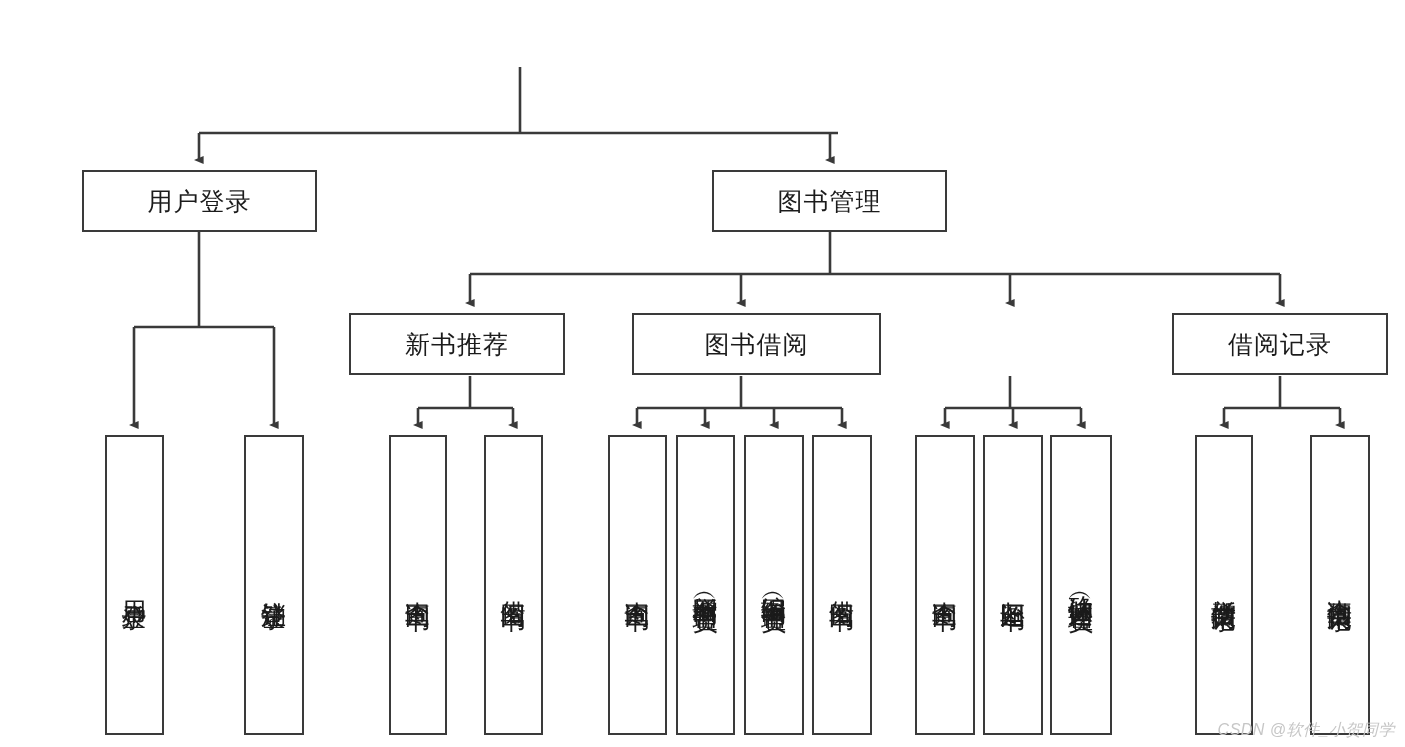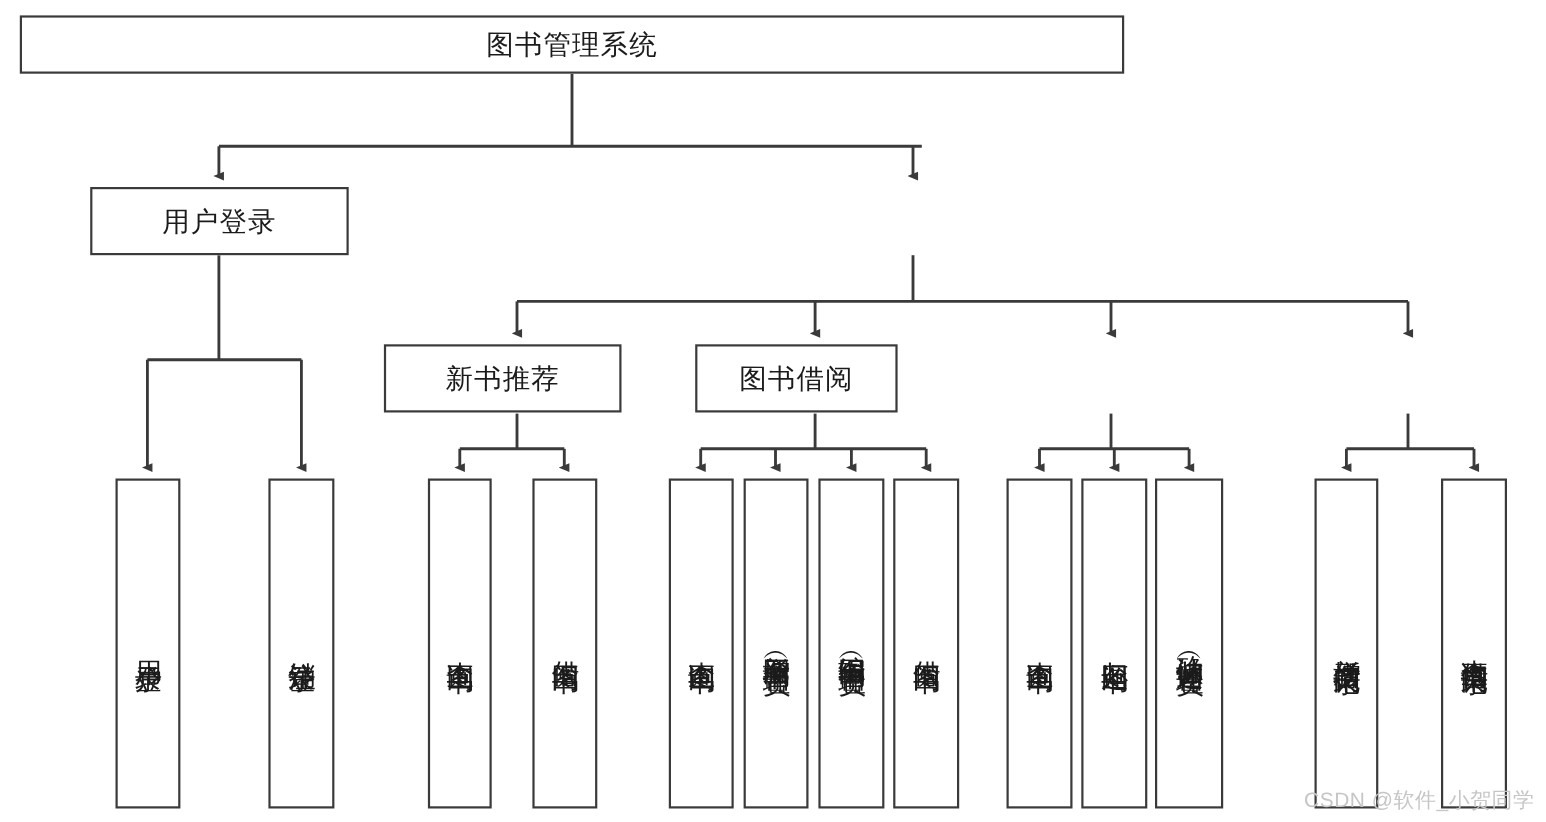--- a/index.html
+++ b/index.html
@@ -52,24 +52,25 @@
   .node.vert .label {
     writing-mode: vertical-rl;
     text-orientation: upright;
     white-space: normal;
     max-height: 100%;
   }
   .watermark {
     position: absolute;
     right: 10px;
     bottom: 6px;
-    font-size: 19px;
+    font-size: 16px;
     color: #c6c6c6;
     white-space: nowrap;
     letter-spacing: 0.5px;
+    font-style: italic;
   }
 </style>
 </head>
 <body>
 
 <div id="canvas">
 
   <svg id="wires" viewBox="0 0 1405 747">
     <defs>
       <marker id="arrow" markerWidth="10" markerHeight="10" refX="4.2" refY="5" orient="auto" markerUnits="userSpaceOnUse">
@@ -113,33 +114,36 @@
       <path d="M1013,408 L1013,425" marker-end="url(#arrow)"></path>
       <path d="M1081,408 L1081,425" marker-end="url(#arrow)"></path>
 
       <path d="M1280,376 L1280,408"></path>
       <path d="M1224,408 L1340,408"></path>
       <path d="M1224,408 L1224,425" marker-end="url(#arrow)"></path>
       <path d="M1340,408 L1340,425" marker-end="url(#arrow)"></path>
     </g>
   </svg>
 
-  <div class="node horiz" style="left:18px; top:14px; width:1004px; height:53px;">
-    <span class="label">图书管理系统</span>
-  </div>
 
   <div class="node horiz" style="left:82px; top:170px; width:235px; height:62px;">
     <span class="label">用户登录</span>
+  </div>
+  <div class="node horiz" style="left:712px; top:170px; width:235px; height:62px;">
+    <span class="label">图书管理</span>
   </div>
 
   <div class="node horiz" style="left:349px; top:313px; width:216px; height:62px;">
     <span class="label">新书推荐</span>
   </div>
-  <div class="node horiz" style="left:632px; top:313px; width:184px; height:62px;">
+  <div class="node horiz" style="left:632px; top:313px; width:249px; height:62px;">
     <span class="label">图书借阅</span>
+  </div>
+  <div class="node horiz" style="left:1172px; top:313px; width:216px; height:62px;">
+    <span class="label">借阅记录</span>
   </div>
 
   <div class="node vert" style="left:105px; top:435px; width:59px; height:300px;">
     <span class="label">用户登录</span>
   </div>
   <div class="node vert" style="left:244px; top:435px; width:60px; height:300px;">
     <span class="label">注销登录</span>
   </div>
 
   <div class="node vert" style="left:389px; top:435px; width:58px; height:300px;">

